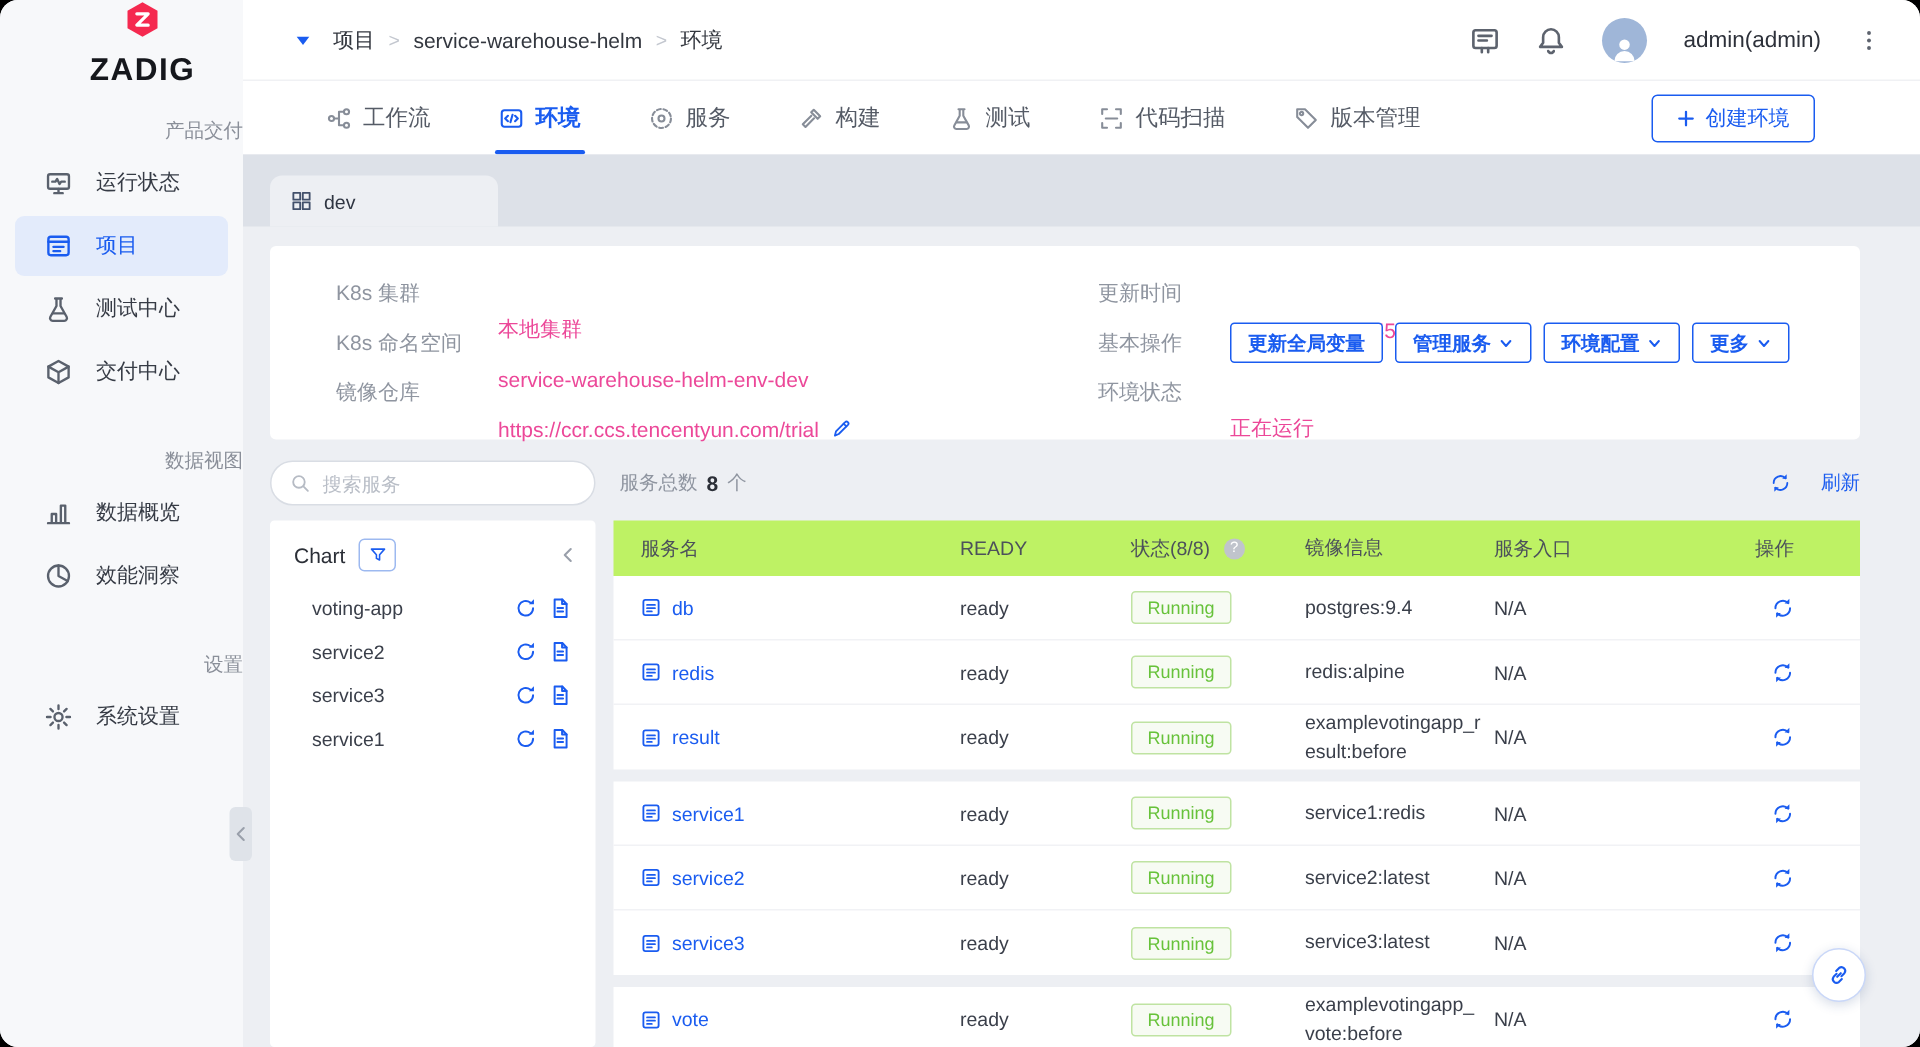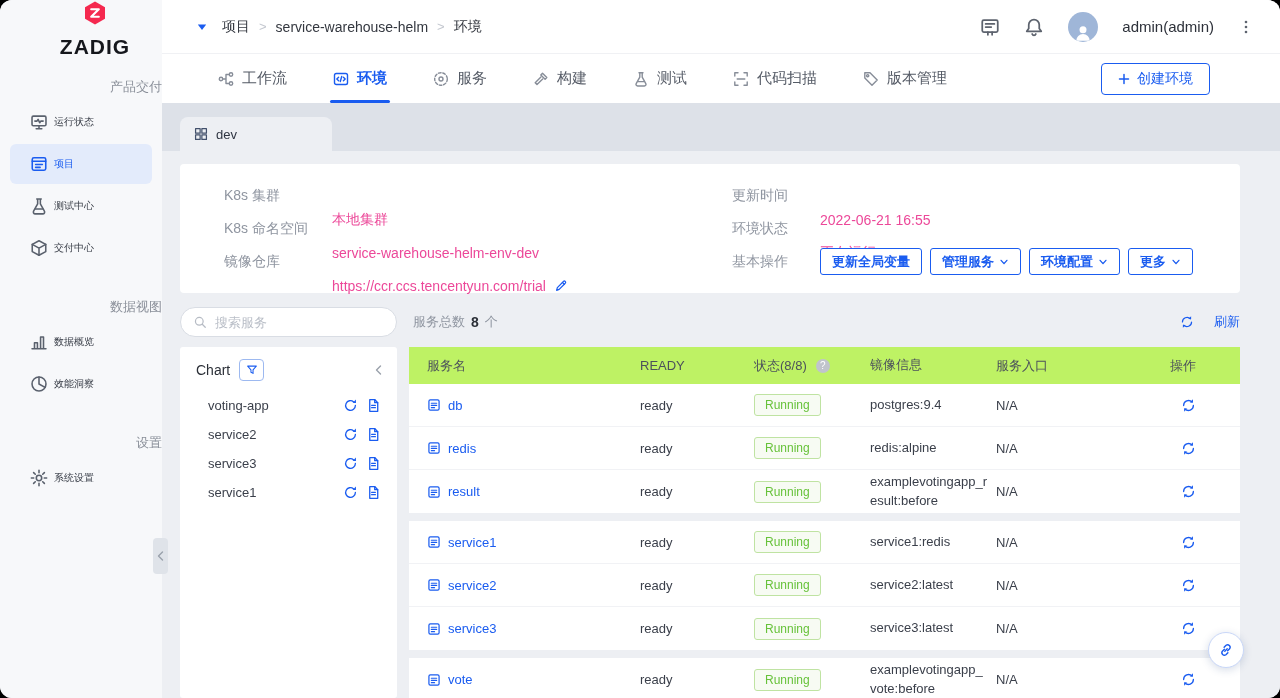--- a/index.html
+++ b/index.html
@@ -10,21 +10,21 @@
   .ic svg{display:block;}
   .ic10{width:10px;height:10px;}.ic12{width:12px;height:12px;}.ic14{width:14px;height:14px;}
   .ic15{width:15px;height:15px;}.ic16{width:16px;height:16px;}.ic18{width:18px;height:18px;}
   .ic20{width:20px;height:20px;}.ic26{width:26px;height:26px;}
   
   .sidebar{width:162px;flex:none;background:#f7f8fa;height:100%;position:relative;z-index:3;}
   .logo{height:64px;display:flex;align-items:center;gap:9px;padding-left:28px;flex-direction:column;}
   .logo-text{font-size:21px;font-weight:bold;letter-spacing:1px;color:#15171c;}
   .side-label{margin:14px 0 6px 30px;font-size:13px;color:#8a8f99;text-align:right;}
   .side-label.gap{margin-top:30px;}
-  .side-item{height:40px;margin:2px 10px;border-radius:6px;display:flex;align-items:center;gap:6px;padding-left:20px;font-size:10px;color:#363b45;cursor:pointer;}
+  .side-item{height:40px;margin:2px 10px;border-radius:6px;display:flex;align-items:center;gap:16px;padding-left:20px;font-size:14px;color:#363b45;cursor:pointer;}
   .side-item .ic{color:#5c members6472;}
   .side-item .ic{color:#5a616d;}
   .side-item.active{background:#e3ebfb;color:#1a5cf0;}
   .side-item.active .ic{color:#1a5cf0;}
   .collapse-handle{position:absolute;left:153px;top:538px;width:15px;height:36px;background:#dfe3e9;color:#9aa0ab;border-radius:4px;display:flex;align-items:center;justify-content:center;z-index:5;cursor:pointer;}
   
   .main{flex:1;display:flex;flex-direction:column;min-width:0;height:100%;}
   .topbar{height:54px;flex:none;background:#fff;display:flex;align-items:center;padding:0 26px 0 34px;border-bottom:1px solid #f0f1f4;}
   .bc-caret{color:#1a5cf0;margin-right:14px;cursor:pointer;}
   .crumb{font-size:14px;color:#33373f;}
@@ -348,24 +348,20 @@
                 </span>
             </span>
           </div>
         </div>
         <div class="info-col">
           <div class="info-row">
             <span class="ilabel w88">更新时间</span>
             <span class="ivalue">2022-06-21 16:55</span>
           </div>
           <div class="info-row">
-            <span class="ilabel w88">环境状态</span>
-            <span class="ivalue">正在运行</span>
-          </div>
-          <div class="info-row">
             <span class="ilabel w88">基本操作</span>
             <span class="ops">
               <button class="opbtn">
                 <span>更新全局变量</span>
               </button>
               <button class="opbtn">
                 <span>管理服务</span>
                 <span class="ic ic10">
                     <svg viewBox="0 0 12 12" width="100%" height="100%" fill="none" stroke="currentColor" stroke-width="1.6" stroke-linecap="round" stroke-linejoin="round">
                       <path d="M2.5 4l3.5 4 3.5-4"></path>
@@ -382,20 +378,24 @@
               </button>
               <button class="opbtn">
                 <span>更多</span>
                 <span class="ic ic10">
                     <svg viewBox="0 0 12 12" width="100%" height="100%" fill="none" stroke="currentColor" stroke-width="1.6" stroke-linecap="round" stroke-linejoin="round">
                       <path d="M2.5 4l3.5 4 3.5-4"></path>
                     </svg>
                   </span>
               </button>
             </span>
+          </div>
+          <div class="info-row">
+            <span class="ilabel w88">环境状态</span>
+            <span class="ivalue">正在运行</span>
           </div>
         </div>
       </section>
 
       <div class="toolbar">
         <div class="search-box">
           <span class="ic ic14">
               <svg viewBox="0 0 16 16" width="100%" height="100%" fill="none" stroke="currentColor" stroke-width="1.4" stroke-linecap="round" stroke-linejoin="round">
                 <circle cx="7.2" cy="7.2" r="4.4"></circle>
                 <path d="M10.6 10.6L14 14"></path>

